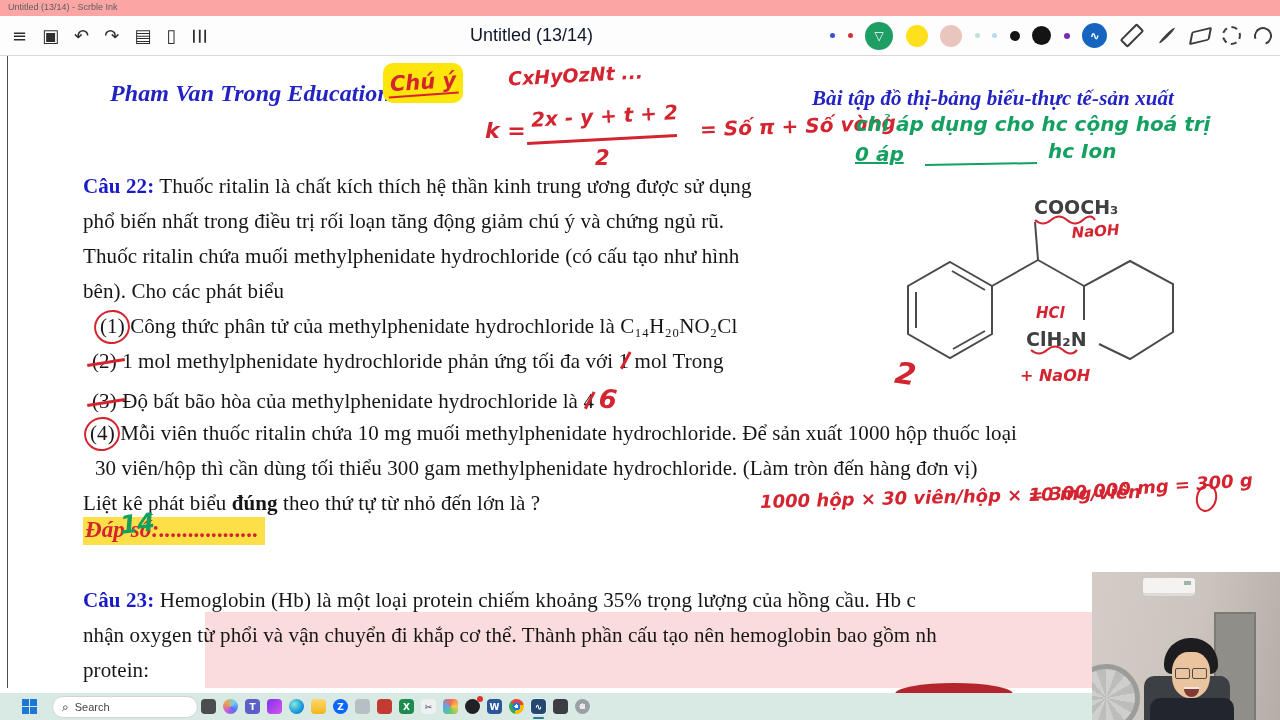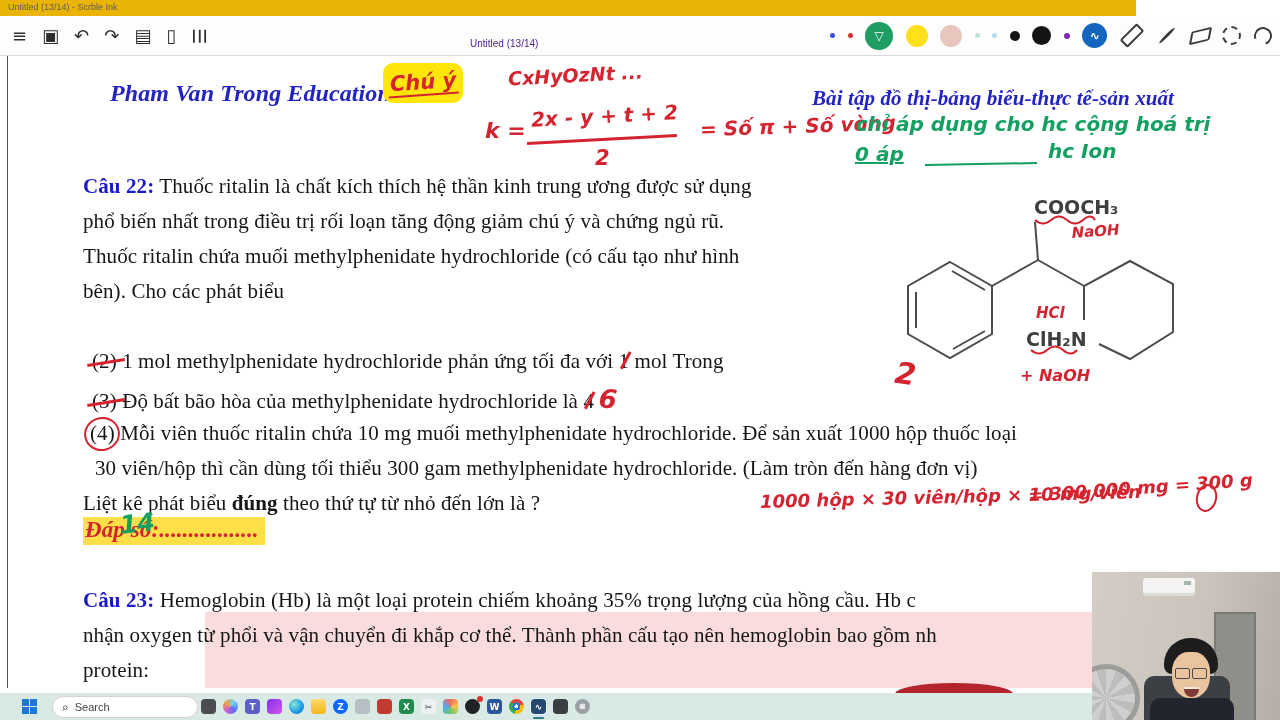--- a/index.html
+++ b/index.html
@@ -1,28 +1,28 @@
 <!DOCTYPE html>
 <html><head>
 <meta charset="utf-8">
 <style>
   html,body{margin:0;padding:0;background:#888;}
   .screen{position:relative;width:1280px;height:720px;background:#fff;overflow:hidden;
           font-family:"Liberation Sans","DejaVu Sans",sans-serif;}
   
-  .titlebar{position:absolute;left:0;top:0;width:1136px;height:16px;background:#eab308;}
+  .titlebar{position:absolute;left:0;top:0;width:1280px;height:16px;background:#fca5a5;}
   .titlebar span{position:absolute;left:8px;top:2px;font-size:9px;color:#5d5d5d;white-space:nowrap;}
   
   .toolbar{position:absolute;left:0;top:16px;width:1280px;height:39px;background:#fdfdfd;
            border-bottom:1px solid #d9d9d9;}
   .tb-left{position:absolute;left:12px;top:0;height:100%;display:flex;align-items:center;gap:15px;}
   .ticon{font-size:18px;color:#2e2e2e;font-family:"DejaVu Sans",sans-serif;line-height:1;cursor:default;}
   .ticon.rot90{transform:rotate(90deg);display:inline-block;}
-  .tb-title{position:absolute;left:470px;top:8px;height:100%;display:flex;align-items:center;
-            font-size:10px;color:#4c1d95;}
+  .tb-title{position:absolute;left:470px;top:0;height:100%;display:flex;align-items:center;
+            font-size:18px;color:#0f172a;}
   .tb-right{position:absolute;left:830px;right:8px;top:0;height:100%;display:flex;
             align-items:center;justify-content:space-between;}
   .tool{flex:none;display:flex;align-items:center;justify-content:center;color:#fff;
         font-weight:bold;border-radius:50%;}
   .tool-circle{font-size:12px;font-family:"DejaVu Sans",sans-serif;}
   .tool-ruler{width:20px;height:7px;border:2px solid #3c3c3c;transform:rotate(-45deg);border-radius:2px;}
   .tool-line{width:22px;height:3px;background:#3c3c3c;transform:rotate(-45deg);}
   .tool-eraser{width:15px;height:10px;border:2px solid #3c3c3c;transform:skewX(-25deg) rotate(-15deg);border-radius:2px;}
   .tool-select{width:15px;height:15px;border:2px dashed #3c3c3c;}
   .tool-lasso{width:14px;height:14px;border:2px solid #3c3c3c;border-radius:50%;
@@ -177,20 +177,24 @@
     <div class="hand green" style="left:1048px;top:83px;font-size:20px">hc Ion</div>
 
     <div class="tl" style="left:83px;top:118px">
       <span class="qlabel">Câu 22:</span>
       <span> </span><span>Thuốc ritalin là chất kích thích hệ thần kinh trung ương được sử dụng</span>
     </div>
     <div class="tl" style="left:83px;top:153px">phổ biến nhất trong điều trị rối loạn tăng động giảm chú ý và chứng ngủ rũ.</div>
     <div class="tl" style="left:83px;top:188px">Thuốc ritalin chứa muối methylphenidate hydrochloride (có cấu tạo như hình</div>
     <div class="tl" style="left:83px;top:223px">bên). Cho các phát biểu</div>
 
+    <div class="tl" style="left:100px;top:258px">
+      <span class="num circ">(1)</span>
+      <span> </span><span>Công thức phân tử của methylphenidate hydrochloride là C₁₄H₂₀NO₂Cl</span>
+    </div>
     <div class="tl" style="left:92px;top:293px">
       <span class="num strike">(2)</span>
       <span> </span><span>1 mol methylphenidate hydrochloride phản ứng tối đa với </span><span class="xslash">1</span><span> mol Trong</span>
     </div>
     <div class="hand red" style="left:895px;top:300px;font-size:30px;transform:rotate(8deg)">2</div>
     <div class="tl" style="left:92px;top:328px">
       <span class="num strike">(3)</span>
       <span> </span><span>Độ bất bão hòa của methylphenidate hydrochloride là </span><span class="xslash">4</span>
       <span class="hand red" style="position:static;font-size:26px;display:inline-block;transform:rotate(6deg)">6</span>
     </div>

